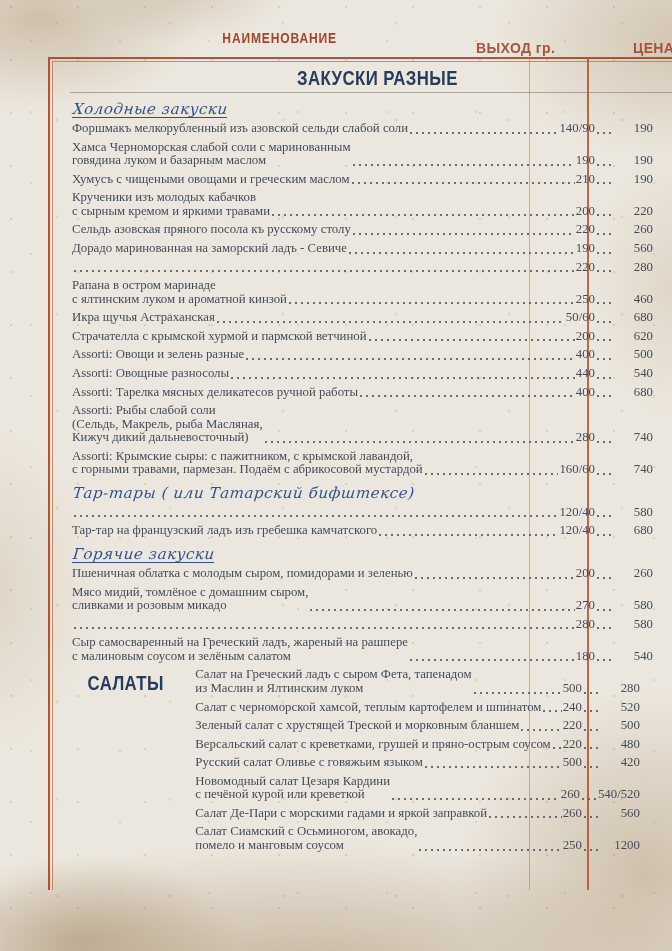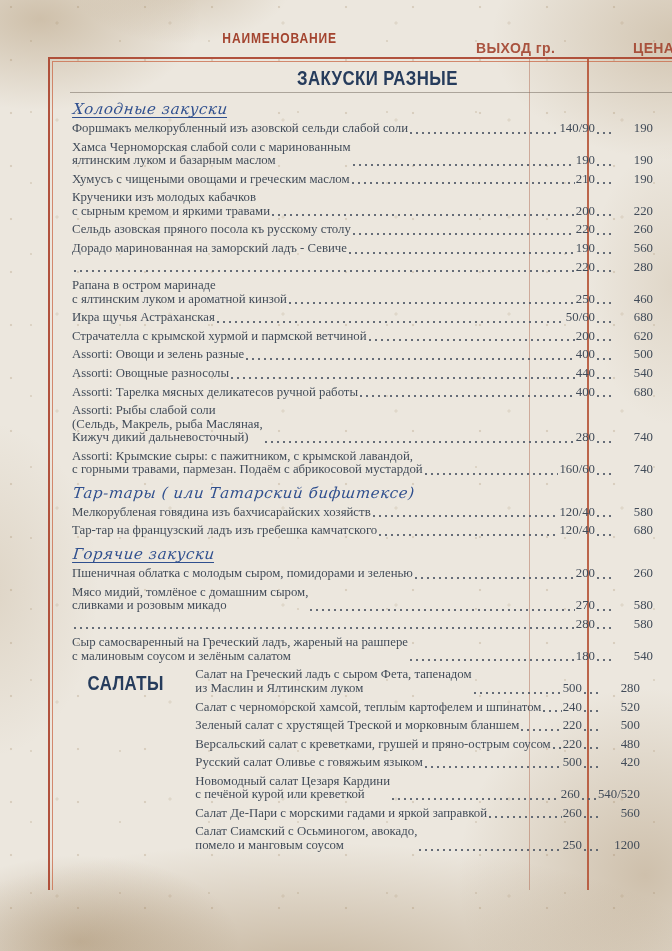--- a/index.html
+++ b/index.html
@@ -134,21 +134,21 @@
   <div class="row">
     <div class="iname">Форшмакъ мелкорубленный изъ азовской  сельди слабой соли</div>
     <div class="lead lead1"></div>
     <div class="wt">140/90</div>
     <div class="lead lead2"></div>
     <div class="price">190</div>
   </div>
 
   <div class="row">
     <div class="iname">Хамса Черноморская слабой соли  с маринованным
-ялтинским луком  и базарным маслом</div>
+говядина луком  и базарным маслом</div>
     <div class="lead lead1"></div>
     <div class="wt">190</div>
     <div class="lead lead2"></div>
     <div class="price">190</div>
   </div>
 
   <div class="row">
     <div class="iname">Хумусъ с чищеными овощами и греческим маслом</div>
     <div class="lead lead1"></div>
     <div class="wt">210</div>
@@ -255,21 +255,20 @@
     <div class="lead lead2"></div>
     <div class="price">740</div>
   </div>
 </div>
   </div>
 
   <div class="group">
     <div class="subtitle">Тар-тары ( или Татарский бифштексе)</div>
     <div class="items">
   <div class="row">
-    <div class="iname">Мелкорубленая говядина изъ бахчисарайских хозяйств</div>
     <div class="lead lead1"></div>
     <div class="wt">120/40</div>
     <div class="lead lead2"></div>
     <div class="price">580</div>
   </div>
 
   <div class="row">
     <div class="iname">Тар-тар на французский ладъ изъ гребешка камчатского</div>
     <div class="lead lead1"></div>
     <div class="wt">120/40</div>

